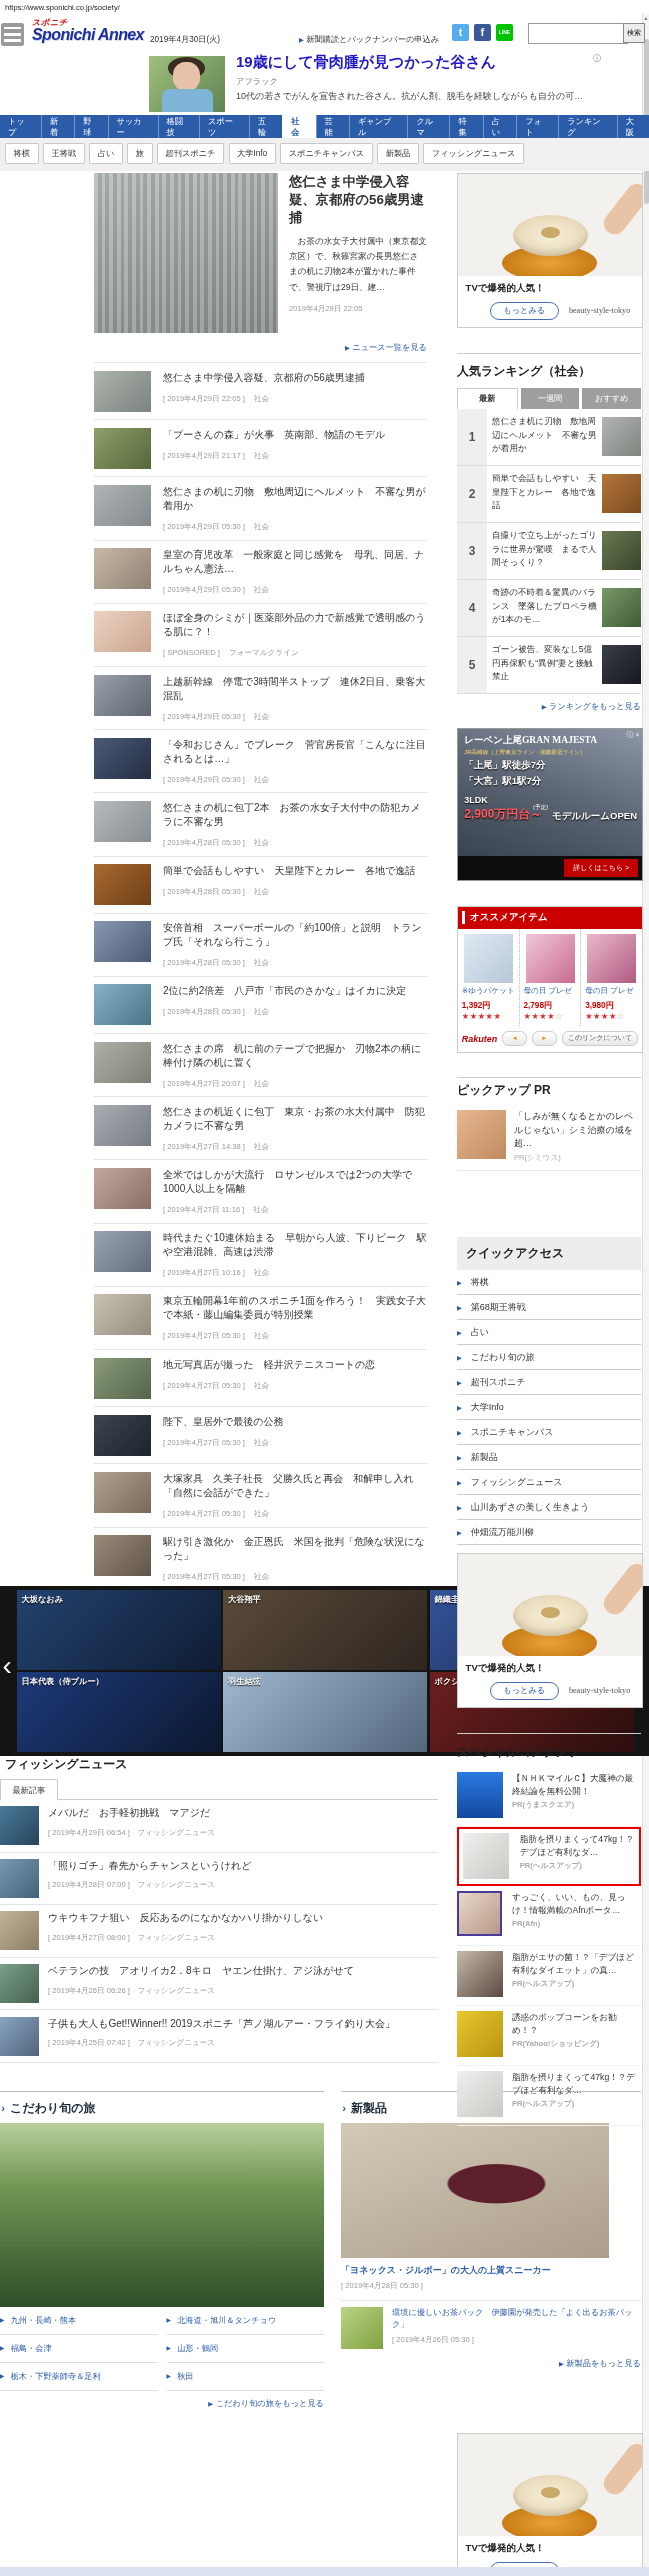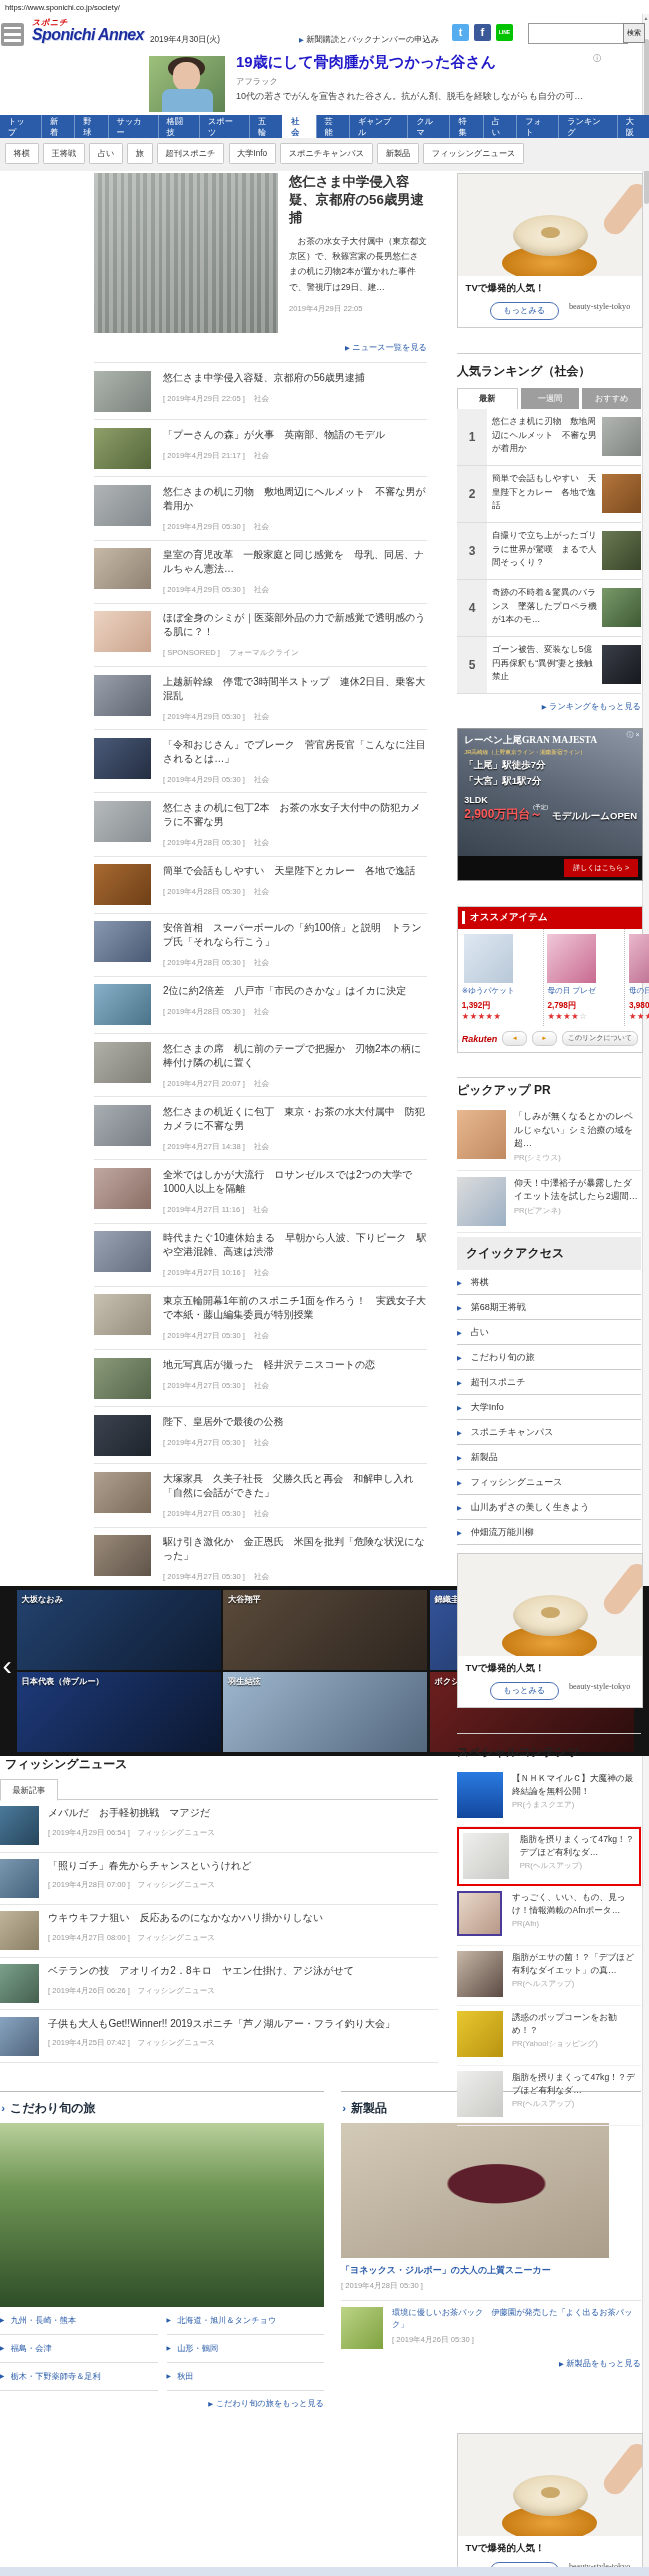--- a/index.html
+++ b/index.html
@@ -131,21 +131,21 @@
   .tvad .jar{position:absolute;left:50%;top:70%;width:95px;height:36px;margin-left:-48px;border-radius:50%;
              background:radial-gradient(closest-side,#e9a23b,#c97d14);}
   .tvad .cream{position:absolute;left:50%;top:40%;width:75px;height:41px;margin-left:-37px;border-radius:50%;
              background:radial-gradient(closest-side,#f7efdb,#e8d9b8);box-shadow:inset 0 -3.8px 6.3px rgba(0,0,0,.12);}
   .tvad .hole{position:absolute;left:50%;top:52%;width:19px;height:11.4px;margin-left:-9.5px;border-radius:50%;
              background:#caa96a;}
   .tvad .finger{position:absolute;right:5px;top:6%;width:21.6px;height:58px;border-radius:11.4px;background:#e9c3a6;
              transform:rotate(38deg);}
   .tvad .txt{padding:6.3px 7.6px 7.6px 7.6px;}
   .tvad .h{font-size:9.5px;font-weight:bold;color:#222;}
-  .tvad .row{display:flex;gap:10px;margin-top:6.3px;padding-left:24px;}
+  .tvad .row{display:flex;align-items:center;gap:10px;margin-top:6.3px;padding-left:24px;}
   .tvad .btn{border:1.3px solid #4a6fb5;border-radius:9.5px;color:#2a5caa;font-size:8.2px;padding:2.5px 12.7px;background:#fff;}
   .tvad .src{font-family:"Liberation Serif","DejaVu Serif",serif;font-size:8.2px;color:#555;}
   .sb-divider{border-top:0.6px solid #ccc;}
 
   .rk-title{font-size:12px;font-weight:bold;color:#222;}
   .rk-tabs{display:flex;gap:3.2px;margin-top:7.6px;height:21.6px;}
   .rk-tab{flex:1;display:flex;align-items:center;justify-content:center;font-size:8.2px;background:#9e9e9e;color:#fff;}
   .rk-tab.active{background:#fff;color:#333;font-weight:bold;border:0.6px solid #ccc;border-bottom:none;}
   .rk-item{display:flex;align-items:stretch;border-bottom:0.6px solid #ddd;min-height:56px;}
   .rk-num{width:30px;background:#efefef;display:flex;align-items:center;justify-content:center;
@@ -166,21 +166,21 @@
   .mansion .pnote{position:absolute;left:75px;top:75px;color:#fff;font-size:5.7px;}
   .mansion .open{position:absolute;right:5px;top:81px;color:#fff;font-weight:bold;font-size:9.5px;text-shadow:0 0.6px 1.9px #000;}
   .mansion .bar{position:absolute;left:0;right:0;bottom:0;height:24px;background:#0d0d0d;display:flex;align-items:center;}
   .mansion .brand{color:#fff;font-size:14px;font-weight:bold;margin-left:6.3px;margin-top:47px;}
   .mansion .cta{margin-left:auto;margin-right:3.8px;background:#c00000;color:#fff;font-size:7px;padding:3.8px 9px;}
   .mansion .ix{position:absolute;right:2.5px;top:1.3px;color:#eef;font-size:7px;}
 
   .rakuten{border:0.6px solid #ccc;}
   .rk-head{height:21.6px;background:#cc0000;color:#fff;display:flex;align-items:center;font-size:9.5px;font-weight:bold;}
   .rk-head .bar{width:3.2px;height:12.7px;background:#fff;margin:0 5px 0 3.8px;}
-  .rak-prods{display:flex;gap:24px;}
+  .rak-prods{display:flex;}
   .rak-p{flex:1;padding:5px 3.8px;border-left:0.6px dotted #bbb;}
   .rak-p:first-child{border-left:none;}
   .rak-img{width:49px;height:49px;margin:0 auto;background:#eee;}
   .rak-name{margin-top:3.8px;font-size:7.6px;color:#2a5caa;white-space:nowrap;overflow:hidden;}
   .rak-price{margin-top:4px;font-size:8.2px;font-weight:bold;color:#cc0000;}
   .stars{font-size:8.2px;color:#e03030;letter-spacing:0.6px;}
   .stars .g{color:#b5b5b5;}
   .rak-foot{display:flex;align-items:center;gap:5px;padding:5px 3.8px 6.3px 3.8px;}
   .rak-logo{color:#bf0000;font-weight:bold;font-style:italic;font-size:9px;}
   .rak-btn{width:39px;height:12.7px;border:0.6px solid #ccc;border-radius:6.3px;background:linear-gradient(#fff,#e8e8e8);
@@ -196,21 +196,21 @@
 
   .quick-head{height:33px;background:#ededed;display:flex;align-items:center;font-size:12px;font-weight:bold;
               color:#222;padding-left:9px;}
   .q-item{display:flex;align-items:center;gap:6.3px;height:24px;border-bottom:0.6px solid #ccc;font-size:9px;color:#333;}
   .q-item .tri{font-size:6.3px;}
 
   .sp-item{position:relative;padding:5px 0;min-height:49px;border-bottom:0.6px solid #f0f0f0;}
   .sp-item .thumb{position:absolute;left:0;top:5px;width:46px;height:46px;background:#ccc;}
   .sp-item .body{margin-left:55px;}
   .sp-item .t{font-size:8.6px;color:#333;line-height:1.5;}
-  .sp-item .pr{margin-top:1.9px;font-size:7.6px;color:#aaa;}
+  .sp-item .pr{margin-top:1.9px;font-size:7.6px;color:#aaa;font-weight:bold;}
   .sp-item.sp-red{border:2.5px solid #e60000;padding:3.8px;min-height:47px;}
   .sp-item.sp-red .thumb{left:3.8px;top:3.8px;}
   .sp-item.sp-red .body{margin-left:57px;}
   .sp-item.sp-purple .thumb{border:2.5px solid #4a3a9a;width:41px;height:41px;}
 
   .footer-strip{left:0;top:2567px;width:650px;height:9px;background:#d9e2ee;}
 </style>
 </head>
 <body>
 
@@ -720,27 +720,20 @@
   <div class="abs sb" style="top:1082px;">
     <div class="rk-title">ピックアップ PR</div>
     <div style="margin-top:5px;">
       <div class="pr-item">
           <div class="thumb" style="background: linear-gradient(135deg, rgb(232, 184, 144), rgb(192, 138, 96));"></div>
           <div class="body">
             <div class="t">「しみが無くなるとかのレベルじゃない」シミ治療の域を超…</div>
             <div class="pr">PR(シミウス)</div>
           </div>
         </div>
-        <div class="pr-item">
-          <div class="thumb" style="background: linear-gradient(135deg, rgb(220, 220, 220), rgb(156, 176, 196));"></div>
-          <div class="body">
-            <div class="t">仰天！中澤裕子が暴露したダイエット法を試したら2週間…</div>
-            <div class="pr">PR(ビアンネ)</div>
-          </div>
-        </div>
     </div>
   </div>
 
   <div class="abs sb" style="top:1237px;">
     <div class="quick-head">クイックアクセス</div>
     <div class="q-item">
         <span class="tri">▶</span>
         <span>将棋</span>
       </div>
       <div class="q-item">

